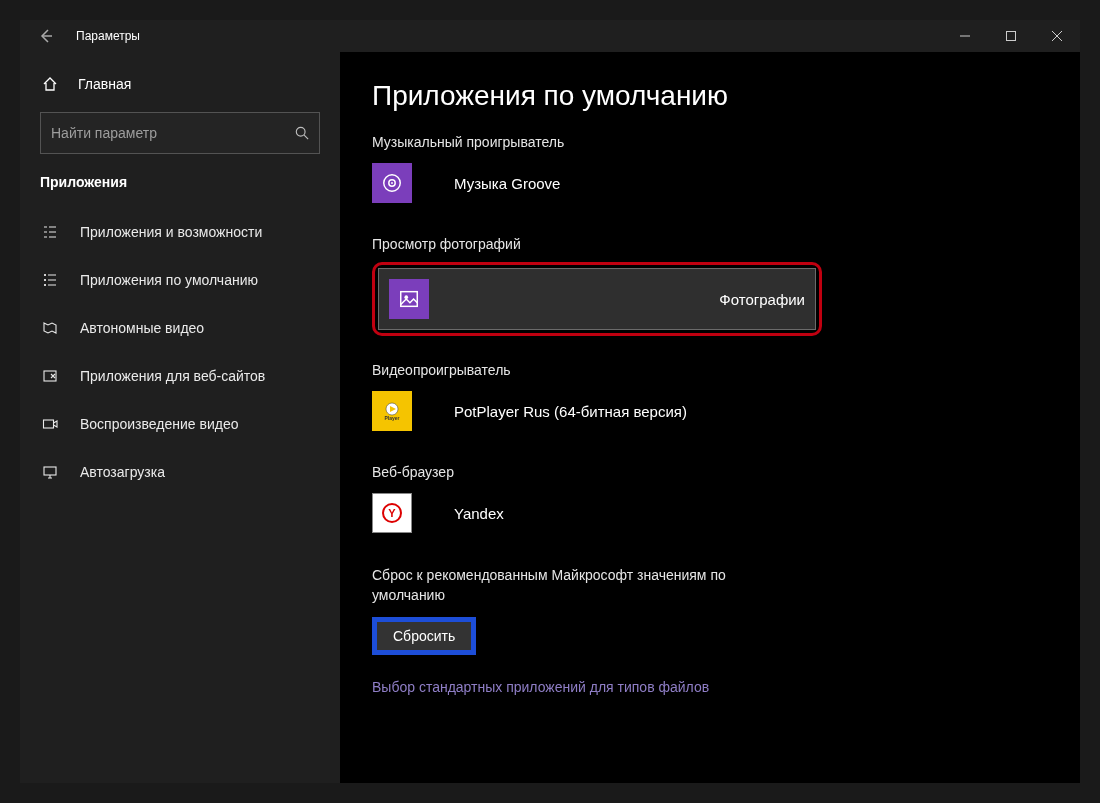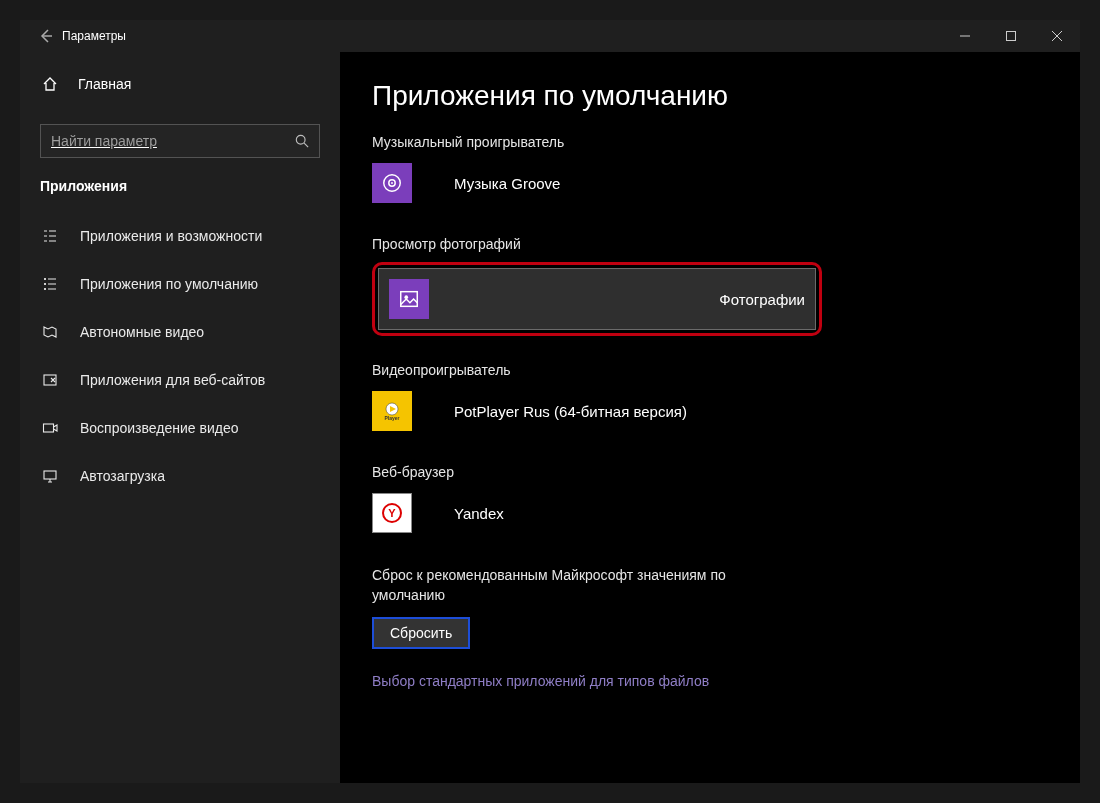--- a/index.html
+++ b/index.html
@@ -29,20 +29,21 @@
     padding-left: 10px;
     background: #1f1f1f;
   }
   .titlebar .back-btn {
     width: 32px; height: 32px;
     display: flex; align-items: center; justify-content: center;
     color: #aaa;
     cursor: pointer;
   }
   .titlebar .title {
+    margin-left: 14px;
     font-size: 12px;
     color: #fff;
   }
   .win-controls {
     position: absolute;
     right: 0; top: 0;
     height: 32px;
     display: flex;
   }
   .win-controls div {
@@ -61,27 +62,26 @@
     flex-direction: column;
   }
   .home-row {
     display: flex; align-items: center;
     padding: 6px 18px 6px 20px;
     margin-bottom: 14px;
     cursor: pointer;
   }
   .home-row .icon { width: 20px; display: inline-flex; justify-content: center; margin-right: 18px; }
   .search-box {
-    margin: 12px 20px 20px 20px;
-    height: 34px;
+    margin: 0 20px 20px 20px;
+    height: 42px;
     border: 1px solid #535353;
     background: #242424;
     display: flex; align-items: center;
     padding: 0 10px;
-    text-decoration: underline;
   }
   .search-box input {
     flex: 1;
     background: transparent;
     border: none;
     color: #ccc;
     font-size: 14px;
     outline: none;
   }
   .search-box input::placeholder { color: #9d9d9d; }
@@ -148,21 +148,21 @@
     padding: 0 10px;
     cursor: pointer;
     justify-content: space-between;
   }
 
   .reset-block { margin-top: 4px; margin-bottom: 24px; }
   .reset-text { font-size: 14px; color: #e6e6e6; max-width: 430px; line-height: 1.4; margin-bottom: 12px; }
   .reset-btn {
     display: inline-block;
     background: #333;
-    border: 2px solid #1d4ed8;
+    border: 5px solid #1d4ed8;
     color: #fff;
     padding: 6px 16px;
     font-size: 14px;
     cursor: pointer;
   }
   .link-row {
     color: #8f7ec6;
     font-size: 14px;
     margin-bottom: 14px;
     cursor: pointer;

